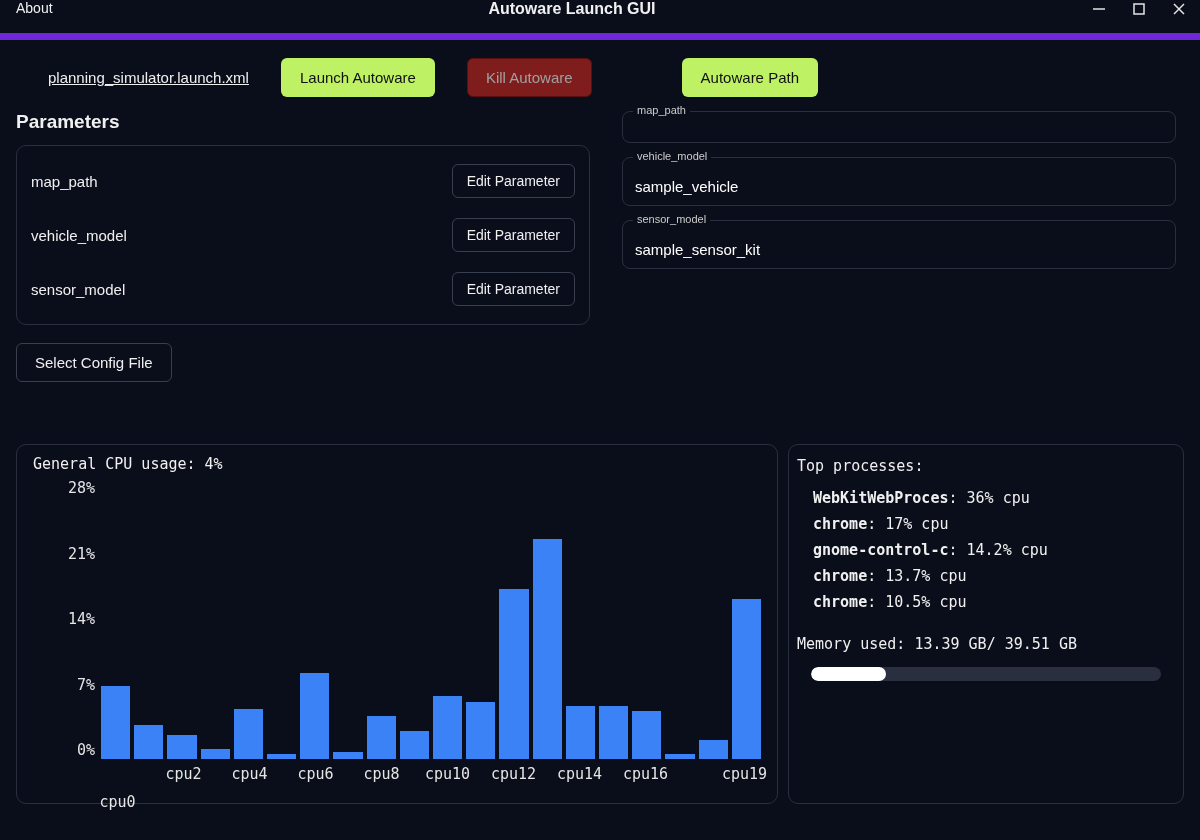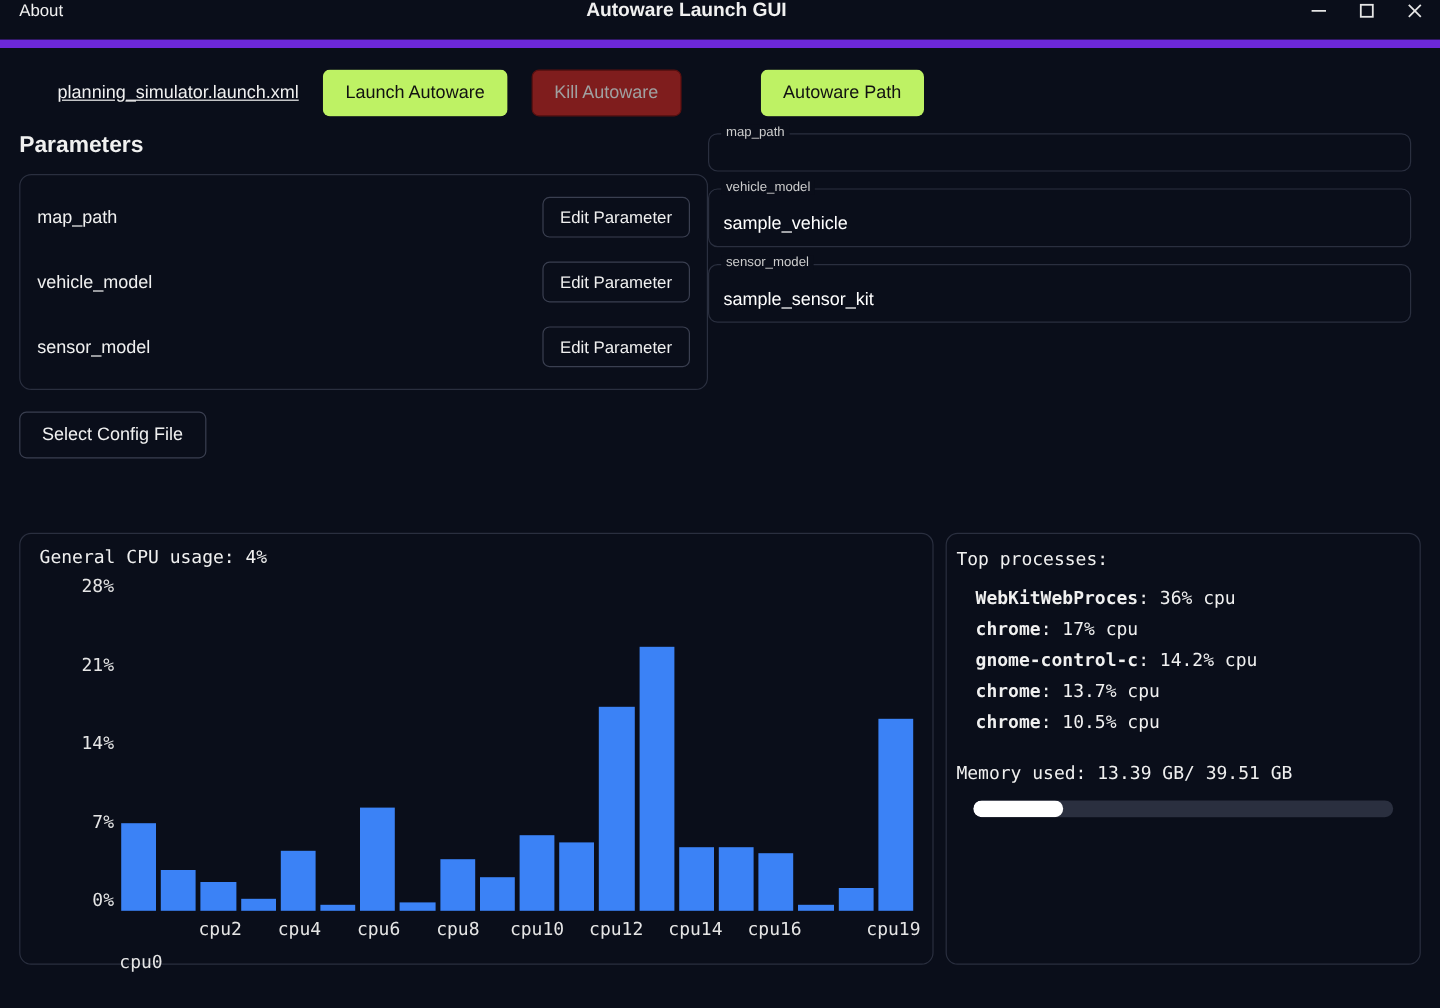--- a/index.html
+++ b/index.html
@@ -31,38 +31,39 @@
   }
   .titlebar .left { width: 80px; }
   .titlebar .center { font-weight: 700; font-size: 16px; text-align: center; flex: 1; }
   .titlebar .right { width: 140px; display: flex; justify-content: flex-end; gap: 22px; }
   .win-btn { width: 18px; height: 18px; display: flex; align-items: center; justify-content: center; cursor: pointer; }
   .win-btn svg { stroke: #e5e5e5; }
 
   .toolbar {
     display: flex;
     align-items: center;
-    gap: 20px;
+    gap: 32px;
     padding: 18px 48px 14px;
   }
   .launch-link { text-decoration: underline; cursor: pointer; color: #f0f0f0; font-size: 15px; }
   .btn {
     border-radius: 6px;
     padding: 10px 18px;
     font-size: 15px;
     cursor: pointer;
     border: 1px solid transparent;
   }
   .btn.white { background: #bef264; color: #111; }
   .btn.kill { background: var(--kill-red); color: #a0a0a0; border-color: #5a1010; }
   .btn.outline { background: transparent; color: var(--text); border: 1px solid #3a3f50; }
 
   .two-col {
     display: flex;
     padding: 0 16px;
+    gap: 32px;
   }
   .col-left { width: 574px; }
   .col-right { flex: 1; padding-right: 8px; }
 
   h2 { font-size: 19px; font-weight: 700; margin: 0 0 12px; }
   .col-right h2 { font-size: 18px; }
 
   .param-box {
     border: 1px solid var(--panel-border);
     border-radius: 10px;

